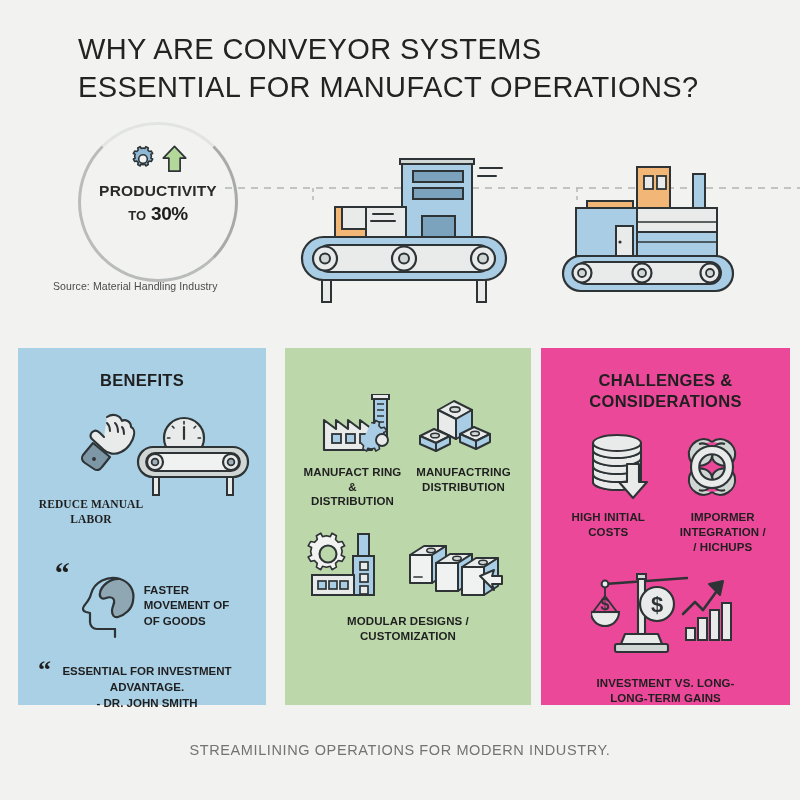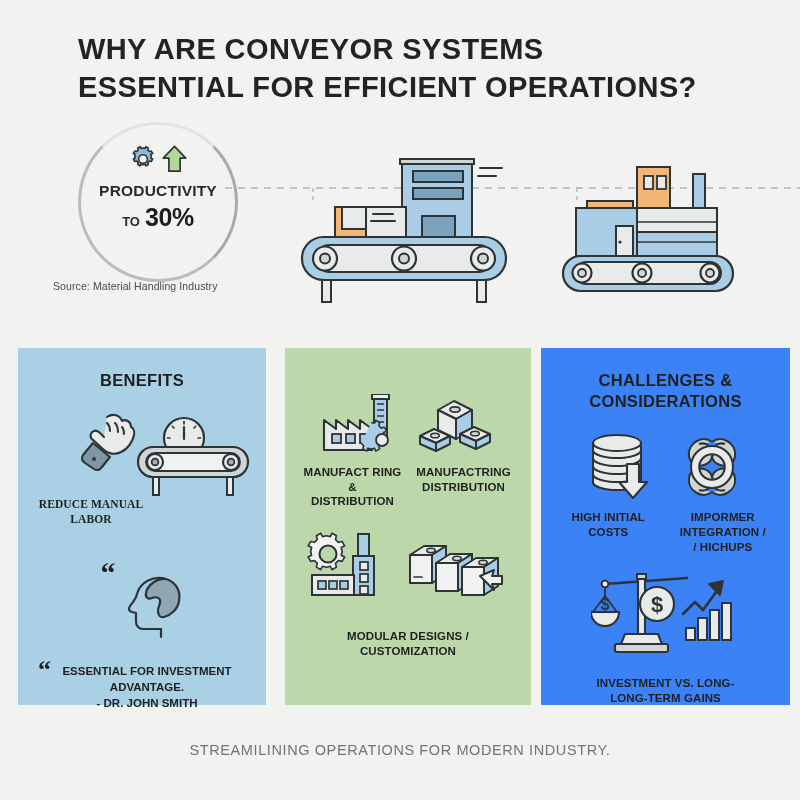--- a/index.html
+++ b/index.html
@@ -9,21 +9,21 @@
     background:#f2f2f1;
     position:relative;
     overflow:hidden;
     color:#2b2b2b;
   }
   .stage { position:absolute; inset:0; }
 
   
   .title-block { position:absolute; left:78px; top:30px; width:660px; }
   .title-line {
-    font-size:29px; font-weight:bold; letter-spacing:0.4px;
+    font-size:29px; font-weight:normal; letter-spacing:0.4px;
     line-height:1.32; color:#232323;
   }
 
   
   .badge-wrap { position:absolute; left:78px; top:122px; width:160px; height:160px; }
   .badge-ring {
     position:absolute; inset:0;
     border-radius:50%;
     border:3px solid #b9bcbb;
     border-top-color:#e2e4e3;
@@ -34,42 +34,42 @@
     display:flex; justify-content:center; align-items:center; gap:3px;
   }
   .badge-text { position:absolute; left:0; right:0; top:60px; text-align:center; }
   .badge-label {
     font-size:15.5px; font-weight:bold; letter-spacing:0.2px; color:#2a2a2a;
   }
   .badge-value-row {
     margin-top:3px; display:flex; justify-content:center; align-items:baseline; gap:5px;
   }
   .badge-to { font-size:13px; font-weight:bold; color:#2a2a2a; }
-  .badge-num { font-size:25px; font-weight:bold; color:#1d1d1d; letter-spacing:-0.4px; }
+  .badge-num { font-size:19px; font-weight:bold; color:#1d1d1d; letter-spacing:-0.4px; }
   .badge-source {
     position:absolute; left:-25px; top:158px; width:240px;
     font-size:10.5px; color:#4a4a4a; text-align:left; letter-spacing:0.1px;
   }
 
   
   .connector { position:absolute; left:225px; top:178px; width:580px; height:28px; }
 
   
   .hero-left  { position:absolute; left:280px; top:130px; }
   .hero-right { position:absolute; left:545px; top:150px; }
 
   
   .panels { position:absolute; left:0; top:348px; width:636px; height:357px; }
   .panel {
     position:absolute; top:0; height:357px;
     padding:22px 14px 0 14px;
   }
   .panel-blue   { left:18px;  width:248px; background:#a9d0e5; }
   .panel-green  { left:285px; width:246px; background:#bcd8ab; }
-  .panel-orange { left:541px; width:249px; background:#3b82f6; }
+  .panel-orange { left:541px; width:249px; background:#ec4899; }
 
   .panel-title {
     text-align:center; font-size:16.5px; font-weight:bold;
     letter-spacing:0.3px; line-height:1.28; color:#1f1f1f;
   }
 
   .cap {
     text-align:center; font-size:11.5px; font-weight:bold;
     line-height:1.28; color:#1f1f1f; letter-spacing:0.1px;
   }
@@ -90,21 +90,21 @@
     text-align:center; font-size:11.5px; font-weight:bold; line-height:1.42; color:#1f1f1f;
     padding-left:10px;
   }
   .pq-attrib { display:block; }
 
   
   .g-icons-1 { margin-top:24px; display:flex; justify-content:center; align-items:flex-end; gap:14px; }
   .g-caps-1 { margin-top:9px; display:flex; justify-content:center; gap:4px; }
   .g-caps-1 .cap { width:112px; }
   .g-icons-2 { margin-top:22px; display:flex; justify-content:center; align-items:flex-end; gap:14px; }
-  .g-cap-2 { margin-top:30px; }
+  .g-cap-2 { margin-top:15px; }
 
   
   .o-icons-1 { margin-top:22px; display:flex; justify-content:center; align-items:flex-end; gap:30px; }
   .o-caps-1 { margin-top:10px; display:flex; justify-content:center; gap:8px; }
   .o-caps-1 .cap { width:108px; }
   .o-icon-2 { margin-top:16px; display:flex; justify-content:center; }
   .o-cap-2 { margin-top:16px; }
 
   
   .footer {
@@ -112,21 +112,21 @@
     text-align:center; font-size:14.5px; letter-spacing:0.6px; color:#737373;
   }
 </style>
 </head>
 <body>
 
 <div class="stage">
 
   <div class="title-block">
     <div class="title-line">WHY ARE CONVEYOR SYSTEMS</div>
-    <div class="title-line">ESSENTIAL FOR EFFICIENT OPERATIONS?</div>
+    <div class="title-line">ESSENTIAL FOR MANUFACT OPERATIONS?</div>
   </div>
 
   <svg class="connector" viewBox="0 0 580 28">
     <path d="M0,10 L580,10" stroke="#b3b5b4" stroke-width="1.6" fill="none" stroke-dasharray="7 6"></path>
     <path d="M88,10 L88,26" stroke="#b3b5b4" stroke-width="1.4" fill="none" stroke-dasharray="4 4"></path>
     <path d="M352,10 L352,26" stroke="#b3b5b4" stroke-width="1.4" fill="none" stroke-dasharray="4 4"></path>
   </svg>
 
   <div class="badge-wrap">
     <div class="badge-ring"></div>
@@ -255,20 +255,25 @@
         </div>
       </div>
 
       <div class="b-quote-row">
         <span class="qmark">“</span>
         <svg width="62" height="72" viewBox="0 0 62 72" style="margin-top:8px">
           <path d="M44 10 c-12-4-26 3-29 15 c-1 5-4 8-7 12 c-2 3-1 5 2 6 l4 1 v9 c0 4 3 7 7 7 h18" fill="none" stroke="#2e3436" stroke-width="2.2" stroke-linejoin="round" stroke-linecap="round"></path>
           <path d="M39 60 v8" stroke="#2e3436" stroke-width="2.2" stroke-linecap="round"></path>
           <path d="M44 10 c10 3 15 12 13 22 c-1 8-8 14-15 16 c-4 1-6-2-6-6 c0-5 3-7 2-11 c-1-3-5-3-8-2 c-4 2-7-1-6-5 c1-7 10-15 20-14 Z" fill="#8fa6b3" stroke="#2e3436" stroke-width="2.2" stroke-linejoin="round"></path>
         </svg>
+        <div class="q-text" style="margin-top:22px">
+          <div>FASTER</div>
+          <div>MOVEMENT OF</div>
+          <div>OF GOODS</div>
+        </div>
       </div>
 
       <div class="pull-quote">
         <span class="qmark2">“</span>
         <div class="pq-body">
           <span>ESSENTIAL FOR INVESTMENT</span><br>
           <span>ADVANTAGE.</span><br>
           <span class="pq-attrib">- DR. JOHN SMITH</span>
         </div>
       </div>

